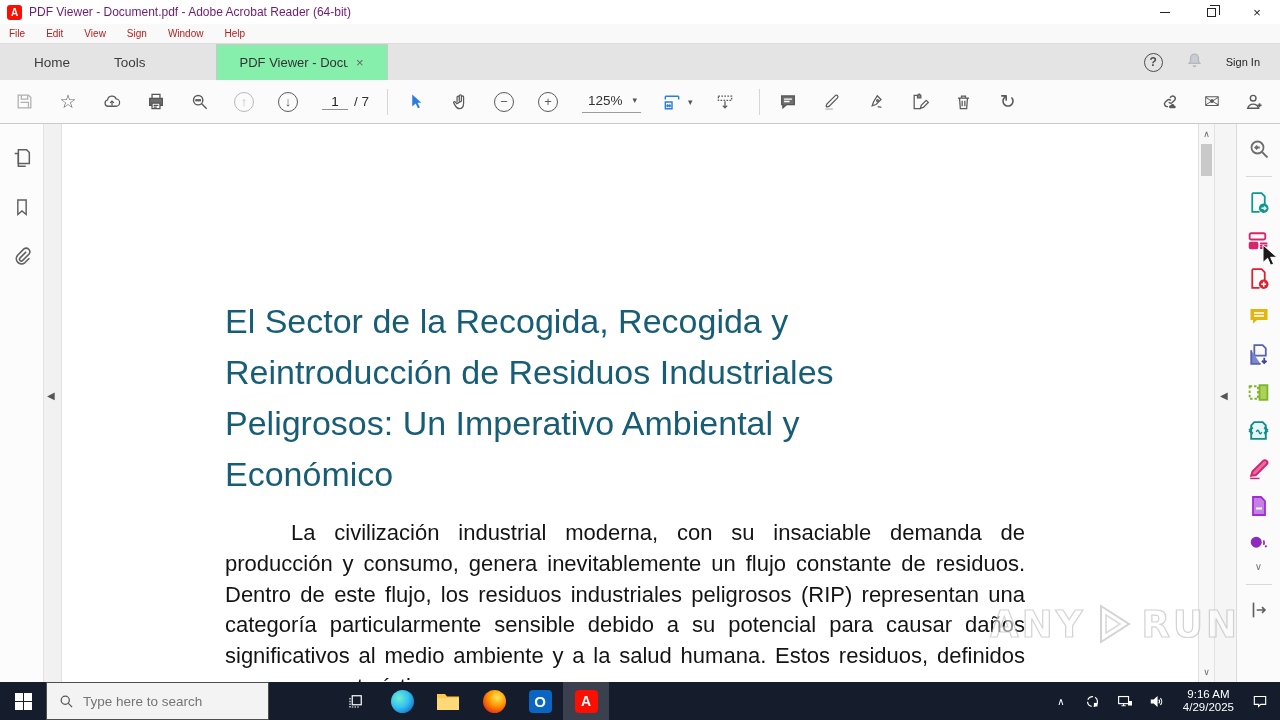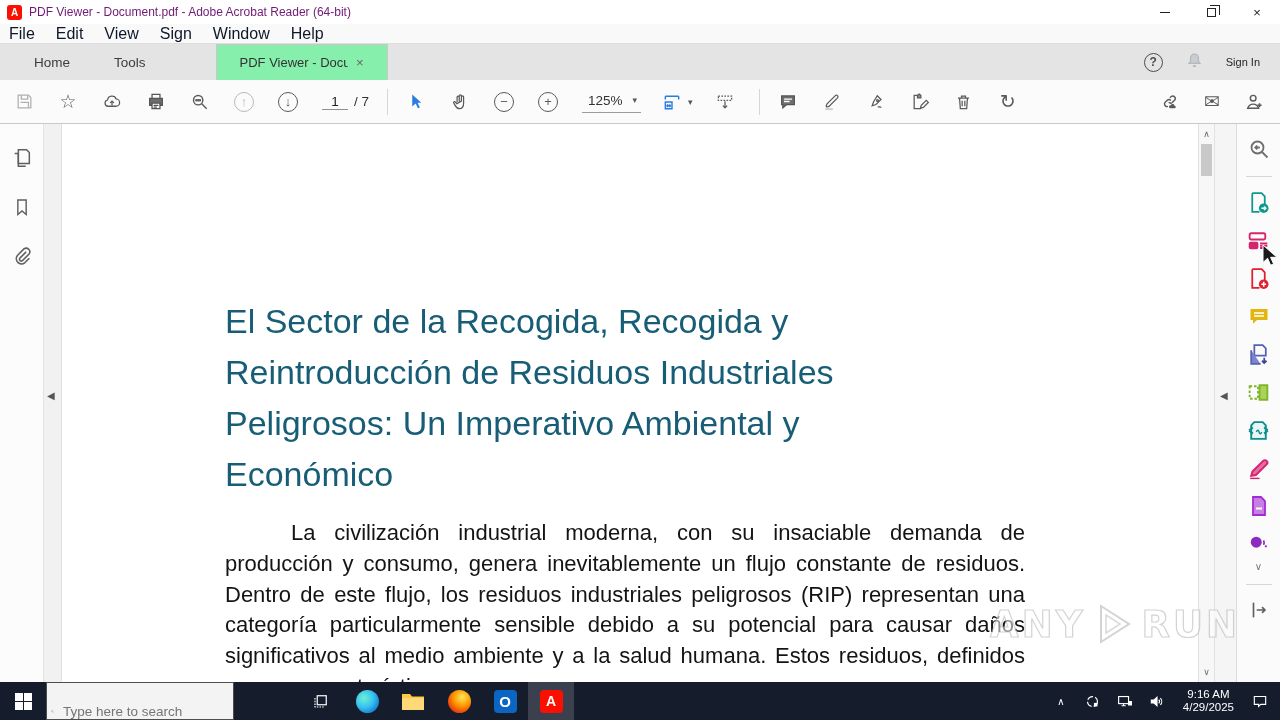--- a/index.html
+++ b/index.html
@@ -14,21 +14,21 @@
   .win-title { font-size:12px; color:#701a75; }
   .win-controls { margin-left:auto; display:flex; height:100%; }
   .wc { width:46px; display:flex; align-items:center; justify-content:center; font-size:13px; color:#222; }
   .wc-min-glyph { width:10px; height:0; border-bottom:1.5px solid #222; display:block; }
   .wc-restore-glyph { width:9px; height:9px; border:1.2px solid #222; position:relative; display:block; }
   .wc-restore-glyph:before { content:""; position:absolute; left:2px; top:-4px; width:9px; height:9px;
      border:1.2px solid #222; border-left:none; border-bottom:none; }
 
   
   .menubar { height:19px; background:#f9f9f9; display:flex; align-items:center; padding-left:9px; gap:21px; }
-  .menu-item { font-size:16px; color:#0f172a; }
+  .menu-item { font-size:10px; color:#b91c1c; }
 
   
   .tabbar { height:37px; background:#e4e4e4; display:flex; align-items:stretch; border-top:1px solid #ddd; }
   .tab { display:flex; align-items:center; font-size:13.5px; color:#3c3c3c; padding:0 22px; }
   .tab-home { margin-left:12px; }
   .doc-tab { background:#86efac; border:1px solid #c9c9c9; border-bottom:none; margin-left:48px;
      width:172px; padding:0 23px; display:flex; align-items:center; justify-content:space-between; }
   .doc-tab-label { font-size:13px; color:#333; white-space:nowrap; overflow:hidden; }
   .doc-tab-close { color:#666; font-size:13px; margin-left:8px; }
   .tab-right { margin-left:auto; display:flex; align-items:center; gap:22px; padding-right:20px; }
@@ -95,22 +95,22 @@
   .wm-text { font-size:37px; font-weight:bold; letter-spacing:3px; color:rgba(255,255,255,0.30);
      -webkit-text-stroke:1.2px rgba(175,175,175,0.55); text-shadow:0 0 2px rgba(255,255,255,0.35);text-align:center; }
 
   
   .cursor { position:absolute; left:1262px; top:244px; z-index:20; pointer-events:none; }
 
   
   .taskbar { height:38px; background:#151c2b; display:flex; align-items:stretch; color:#fff; }
   .tk-slot { width:46px; display:flex; align-items:center; justify-content:center; }
   .tk-slot.active { background:rgba(255,255,255,0.16); }
-  .tk-search { width:188px; background:#f3f3f3; border:1px solid #4e4e4e; margin:0; display:flex;
-     align-items:flex-end; gap:9px; padding-left:4px; }
+  .tk-search { width:223px; background:#f3f3f3; border:1px solid #4e4e4e; margin:0; display:flex;
+     align-items:center; gap:9px; padding-left:12px; }
   .tk-search input { border:none; background:transparent; outline:none; font-size:13.5px; color:#3f3f3f;
      font-family:inherit; width:170px; }
   .appicon { width:23px; height:23px; border-radius:50%; }
   .edge-ic { background:radial-gradient(circle at 35% 35%, #6df0d2 0%, #35c1f1 45%, #0b63c4 90%); }
   .ffx-ic { background:radial-gradient(circle at 62% 32%, #ffe14d 4%, #ff9500 42%, #e3350f 78%, #b5007f 100%); }
   .outlook-ic { width:23px; height:23px; background:#0a66c2; border-radius:4px; color:#fff; font-weight:bold;
      font-size:15px; display:flex; align-items:center; justify-content:center; position:relative; }
   .outlook-ic:before { content:""; position:absolute; right:-3px; top:3px; width:8px; height:17px;
      background:#3d8fd6; border-radius:2px; z-index:-1; }
   .acro-ic { width:23px; height:23px; background:#fa0f00; border-radius:4px; color:#fff; font-weight:bold;

